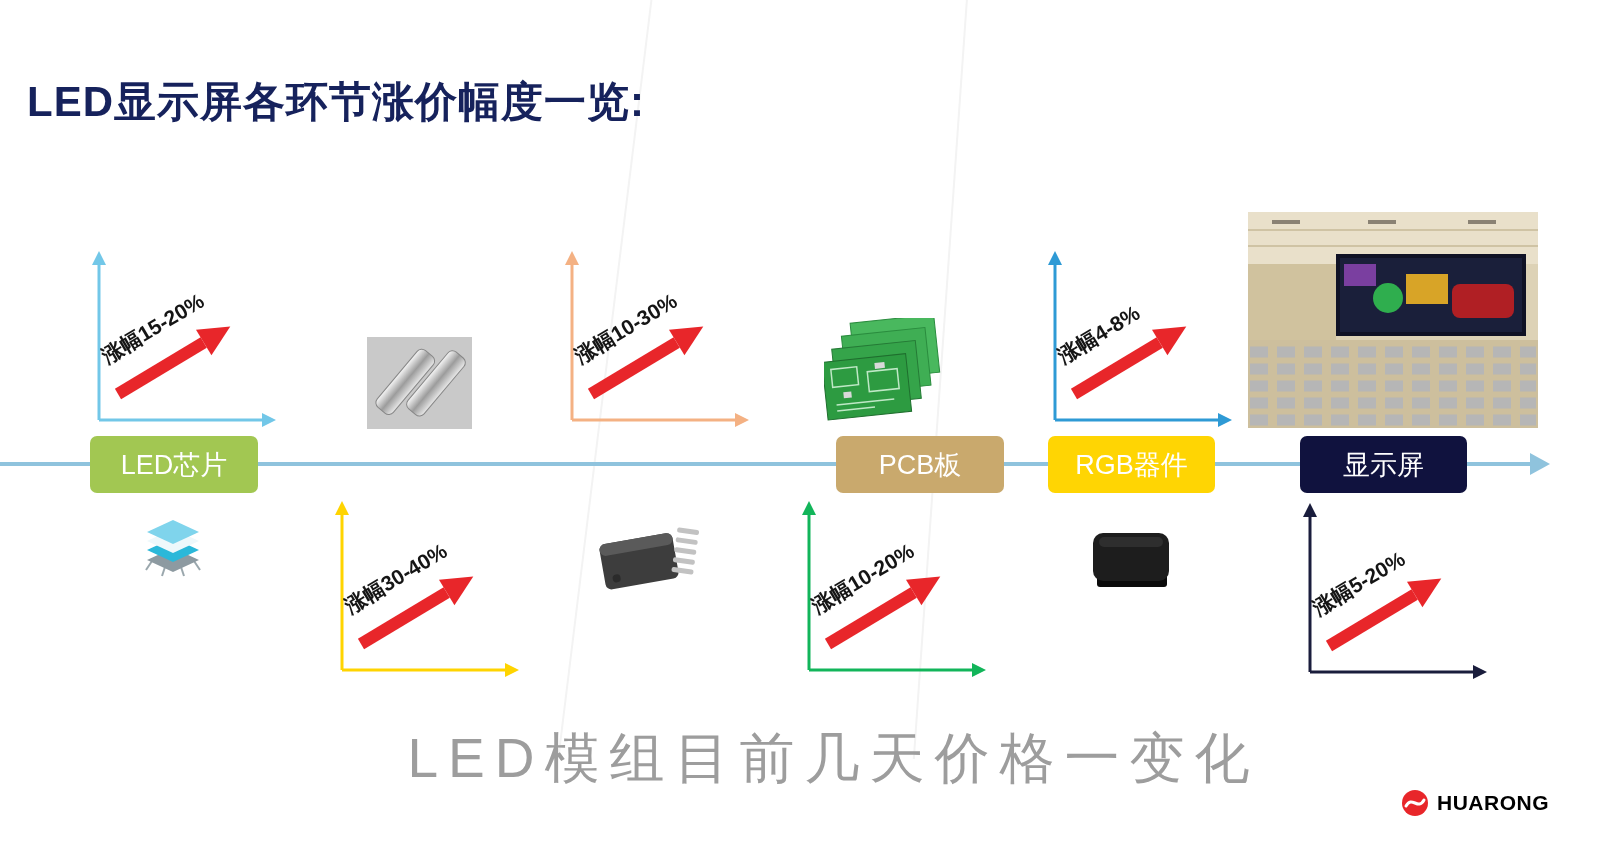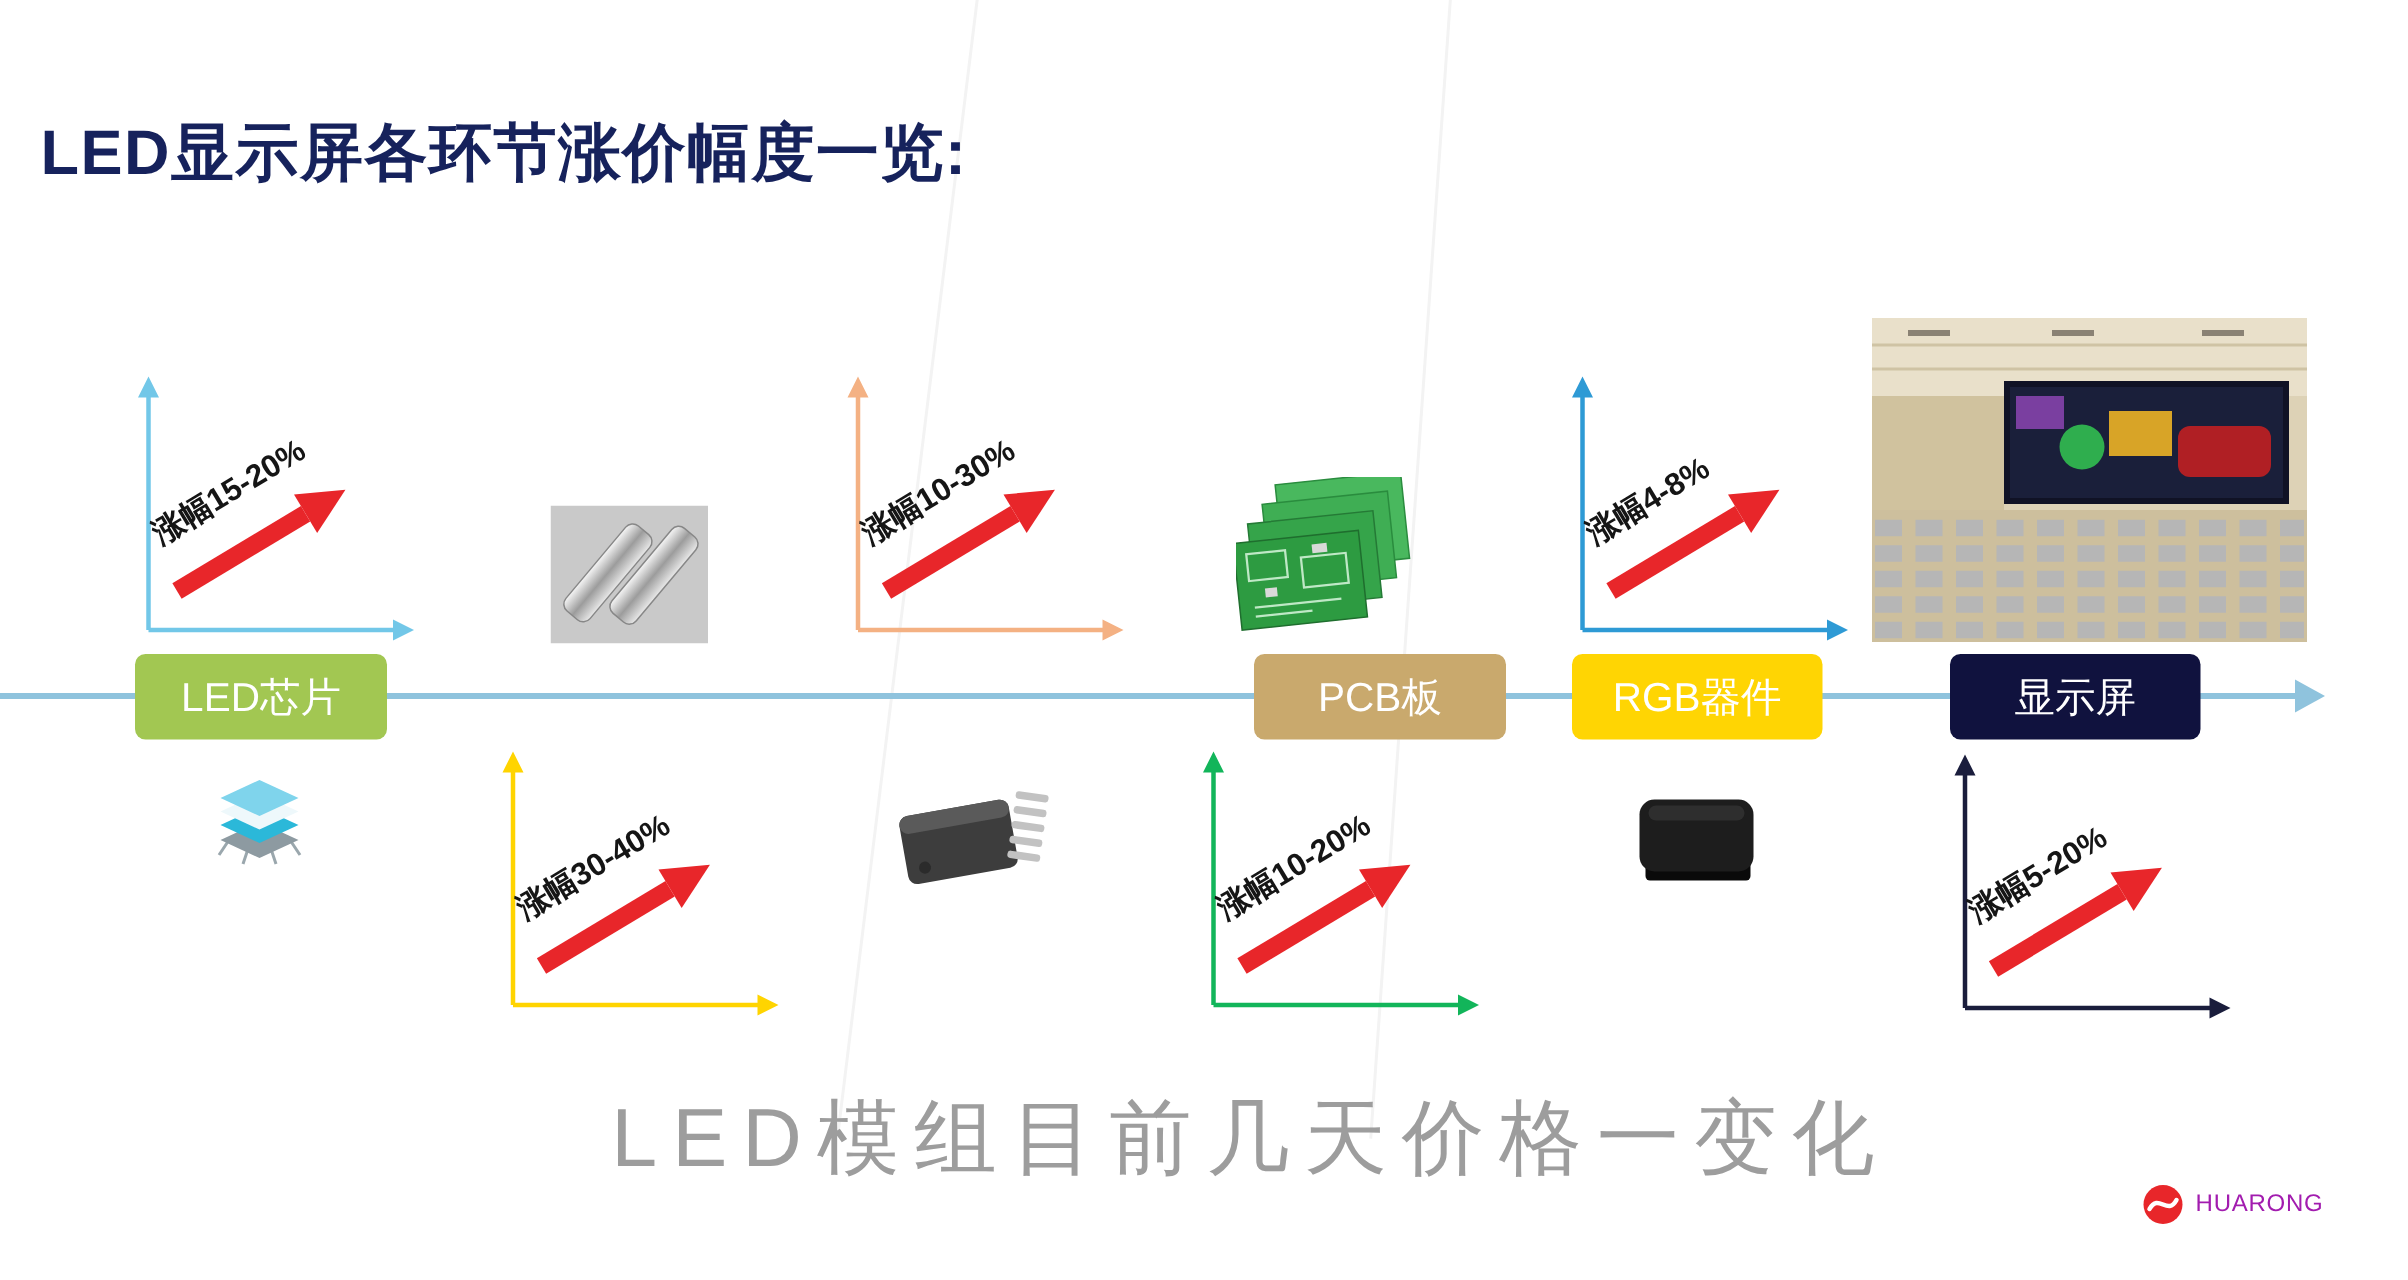--- a/index.html
+++ b/index.html
@@ -24,21 +24,21 @@
   .axis-chart svg { position:absolute; left:0; top:0; }
   .chart-label { position:absolute; left:19px; top:98px; font-size:21px; font-weight:600; color:#151515;
                  transform:rotate(-31deg); transform-origin:0 50%; white-space:nowrap; line-height:24px; }
 
   .img-holder { position:absolute; }
 
   .caption { position:absolute; left:0; right:0; top:722px; padding-left:62px; text-align:center;
              font-size:55px; font-weight:400; color:#9d9d9d; letter-spacing:10px; white-space:nowrap; }
 
   .logo { position:absolute; right:56px; top:788px; display:flex; align-items:center; gap:7px; }
-  .logo-text { font-size:16px; font-weight:400; color:#a21caf; letter-spacing:0.5px; }
+  .logo-text { font-size:21px; font-weight:700; color:#000000; letter-spacing:0.5px; }
 </style>
 </head>
 <body>
 
 <div class="canvas">
 
   <div class="bg-line bg-line-1"></div>
   <div class="bg-line bg-line-2"></div>
 
   <h1 class="title">LED显示屏各环节涨价幅度一览:</h1>

